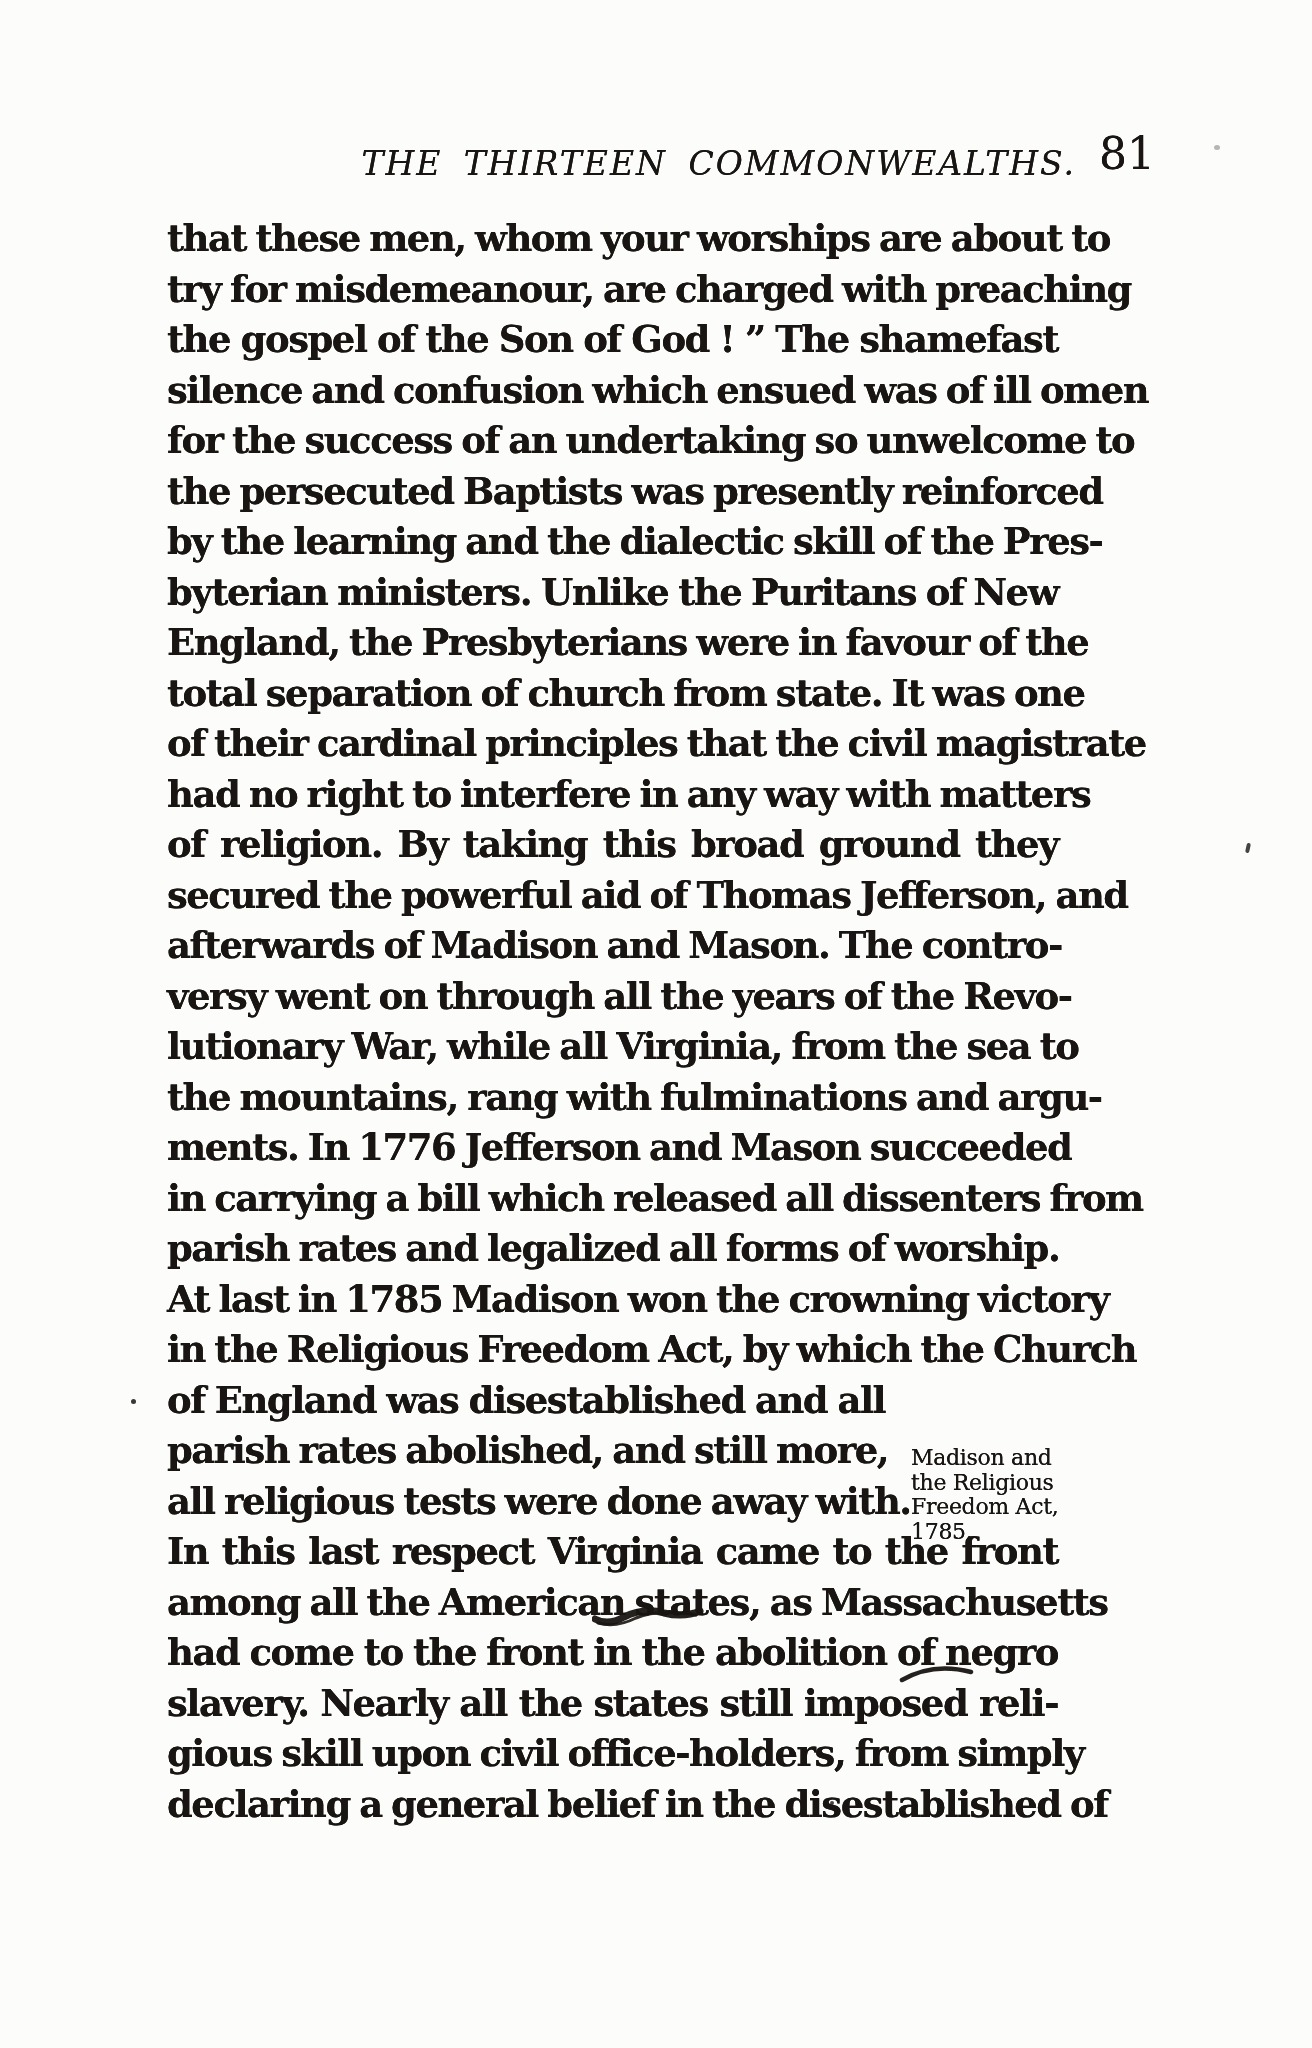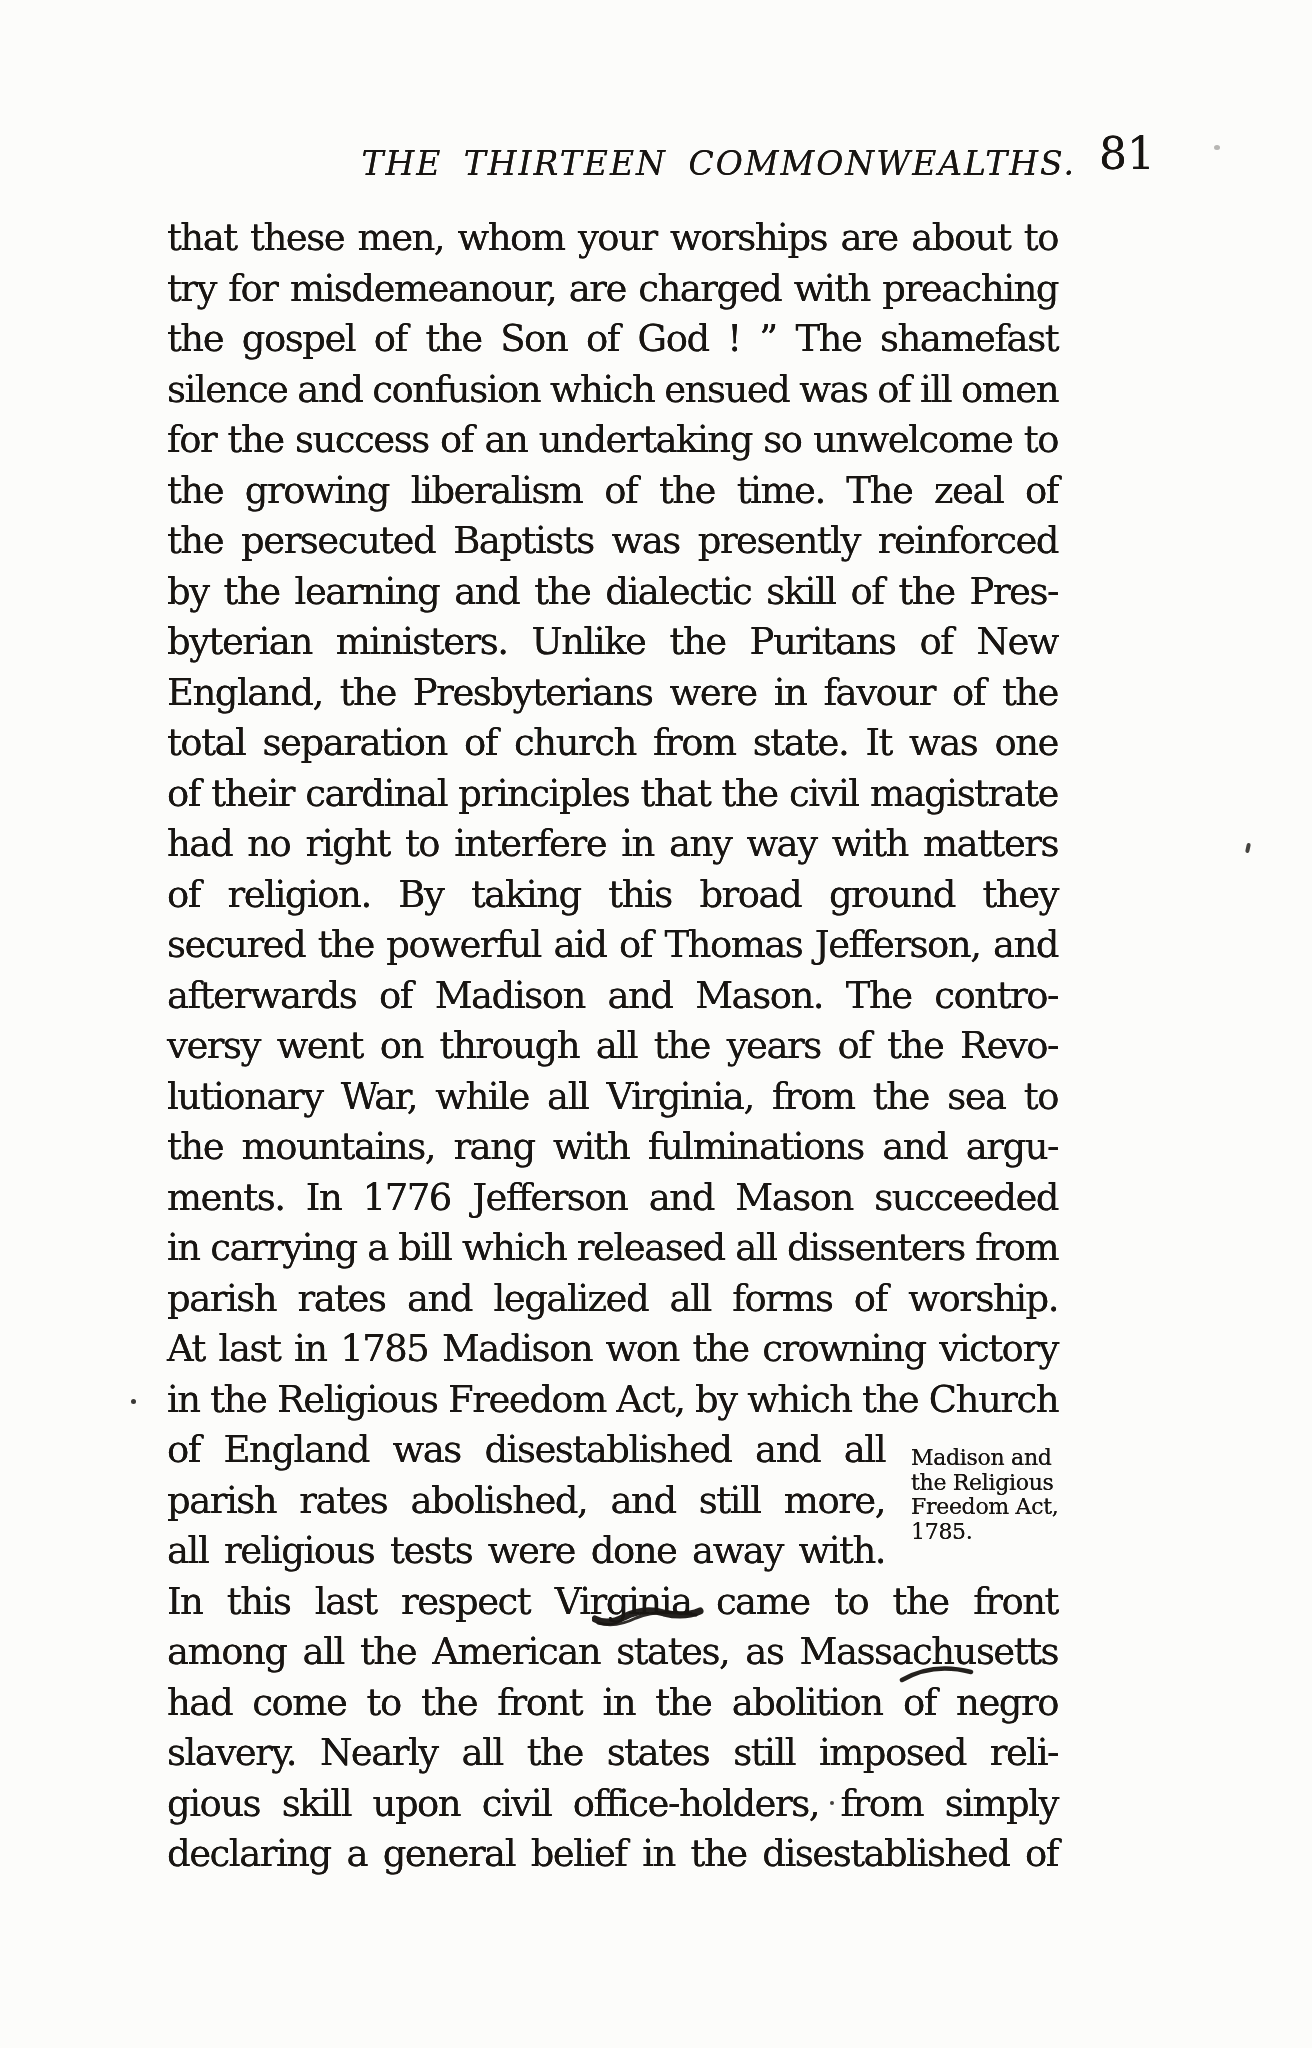--- a/index.html
+++ b/index.html
@@ -50,20 +50,21 @@
     line-height:50.5px;
     font-size:37px;
     letter-spacing:-1.5px;
     word-spacing:-2px;
     text-align:justify;
     text-align-last:justify;
     -moz-text-align-last:justify;
     text-justify:inter-word;
     white-space:nowrap;
     text-shadow:0 0 .6px var(--ink);
+    font-weight:bold;
   }
   .line.narrow{width:718px;}
 
   
   .margin-note{
     position:absolute;left:911px;top:1446px;width:185px;
     font-size:22px;
     line-height:24.5px;
     letter-spacing:-.3px;
     text-shadow:0 0 .5px var(--ink);
@@ -90,21 +91,20 @@
     <div class="running-title">THE THIRTEEN COMMONWEALTHS.</div>
     <div class="folio">81</div>
   </div>
 
   <div class="body" id="body-text">
       <div class="line">that these men, whom your worships are about to</div>
       <div class="line">try for misdemeanour, are charged with preaching</div>
       <div class="line">the gospel of the Son of God ! ” The shamefast</div>
       <div class="line">silence and confusion which ensued was of ill omen</div>
       <div class="line">for the success of an undertaking so unwelcome to</div>
-      <div class="line">the growing liberalism of the time. The zeal of</div>
       <div class="line">the persecuted Baptists was presently reinforced</div>
       <div class="line">by the learning and the dialectic skill of the Pres-</div>
       <div class="line">byterian ministers. Unlike the Puritans of New</div>
       <div class="line">England, the Presbyterians were in favour of the</div>
       <div class="line">total separation of church from state. It was one</div>
       <div class="line">of their cardinal principles that the civil magistrate</div>
       <div class="line">had no right to interfere in any way with matters</div>
       <div class="line">of religion. By taking this broad ground they</div>
       <div class="line">secured the powerful aid of Thomas Jefferson, and</div>
       <div class="line">afterwards of Madison and Mason. The contro-</div>

